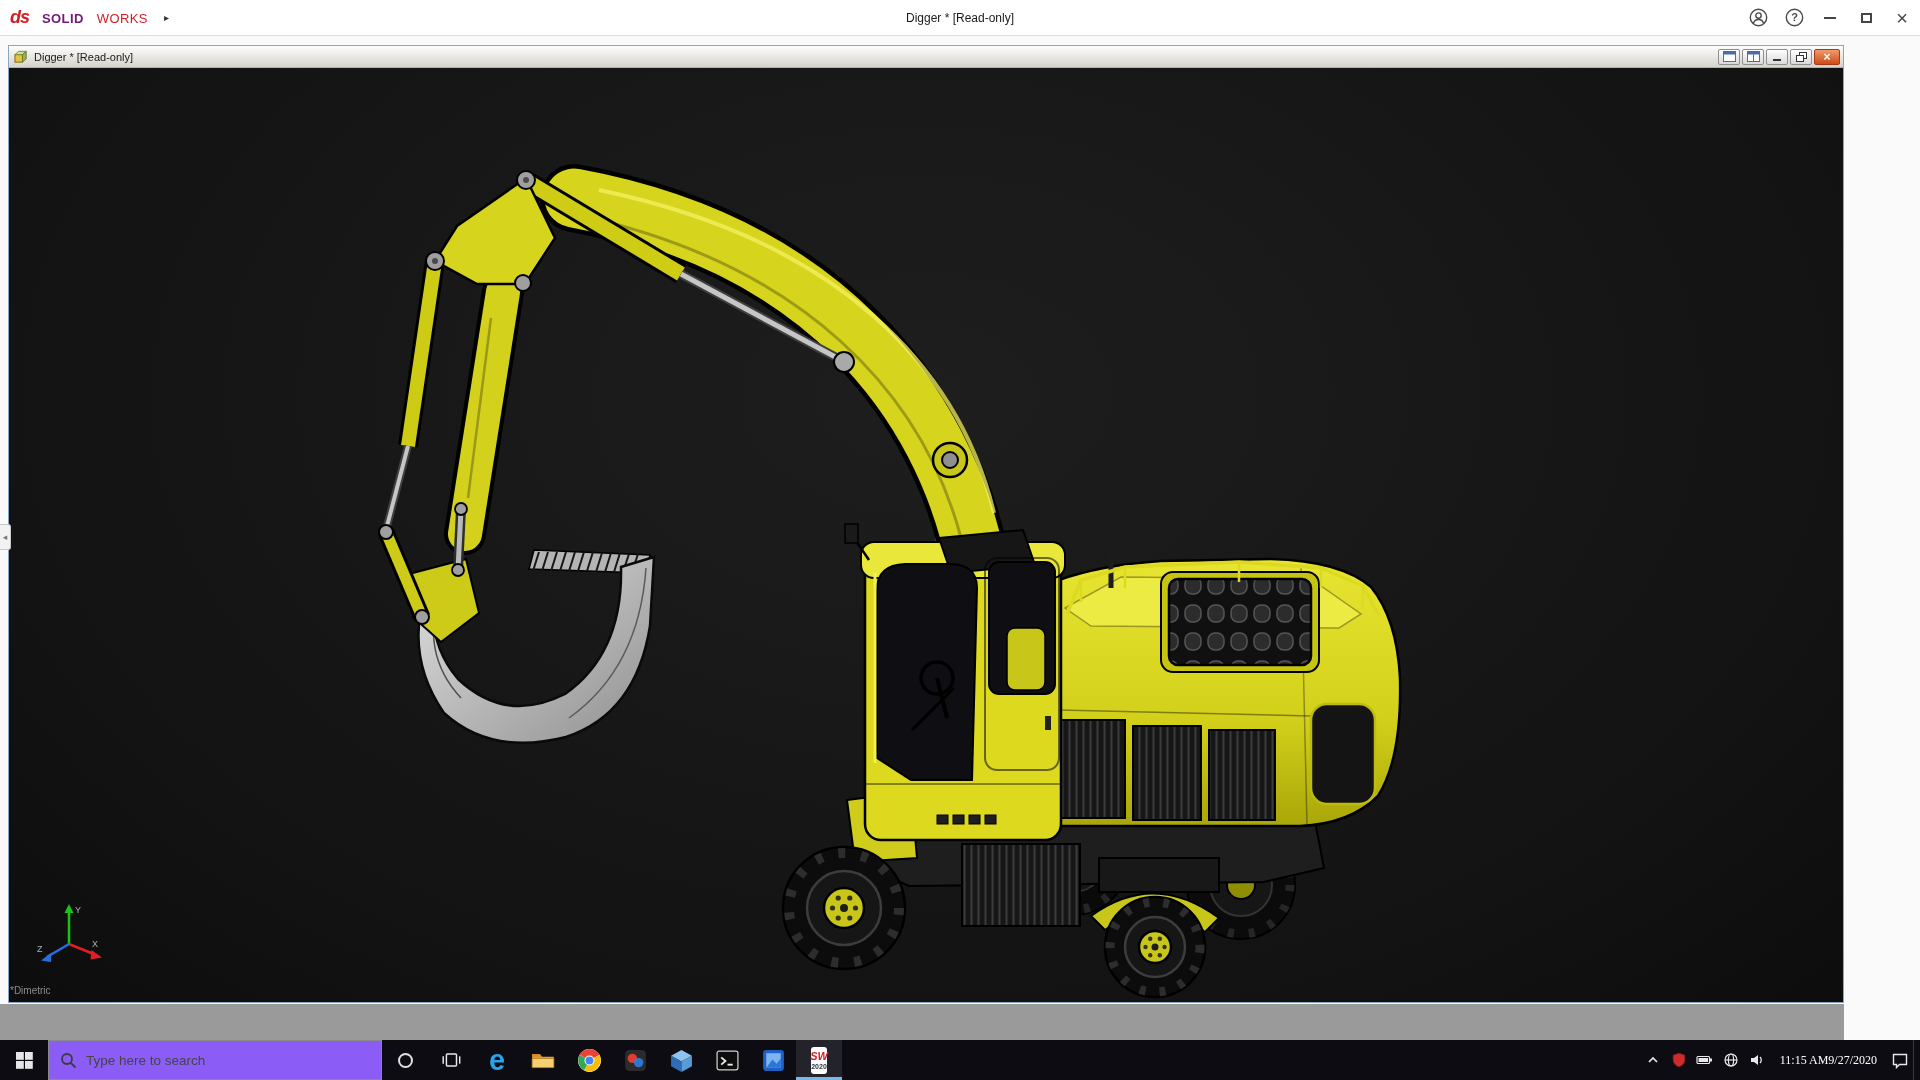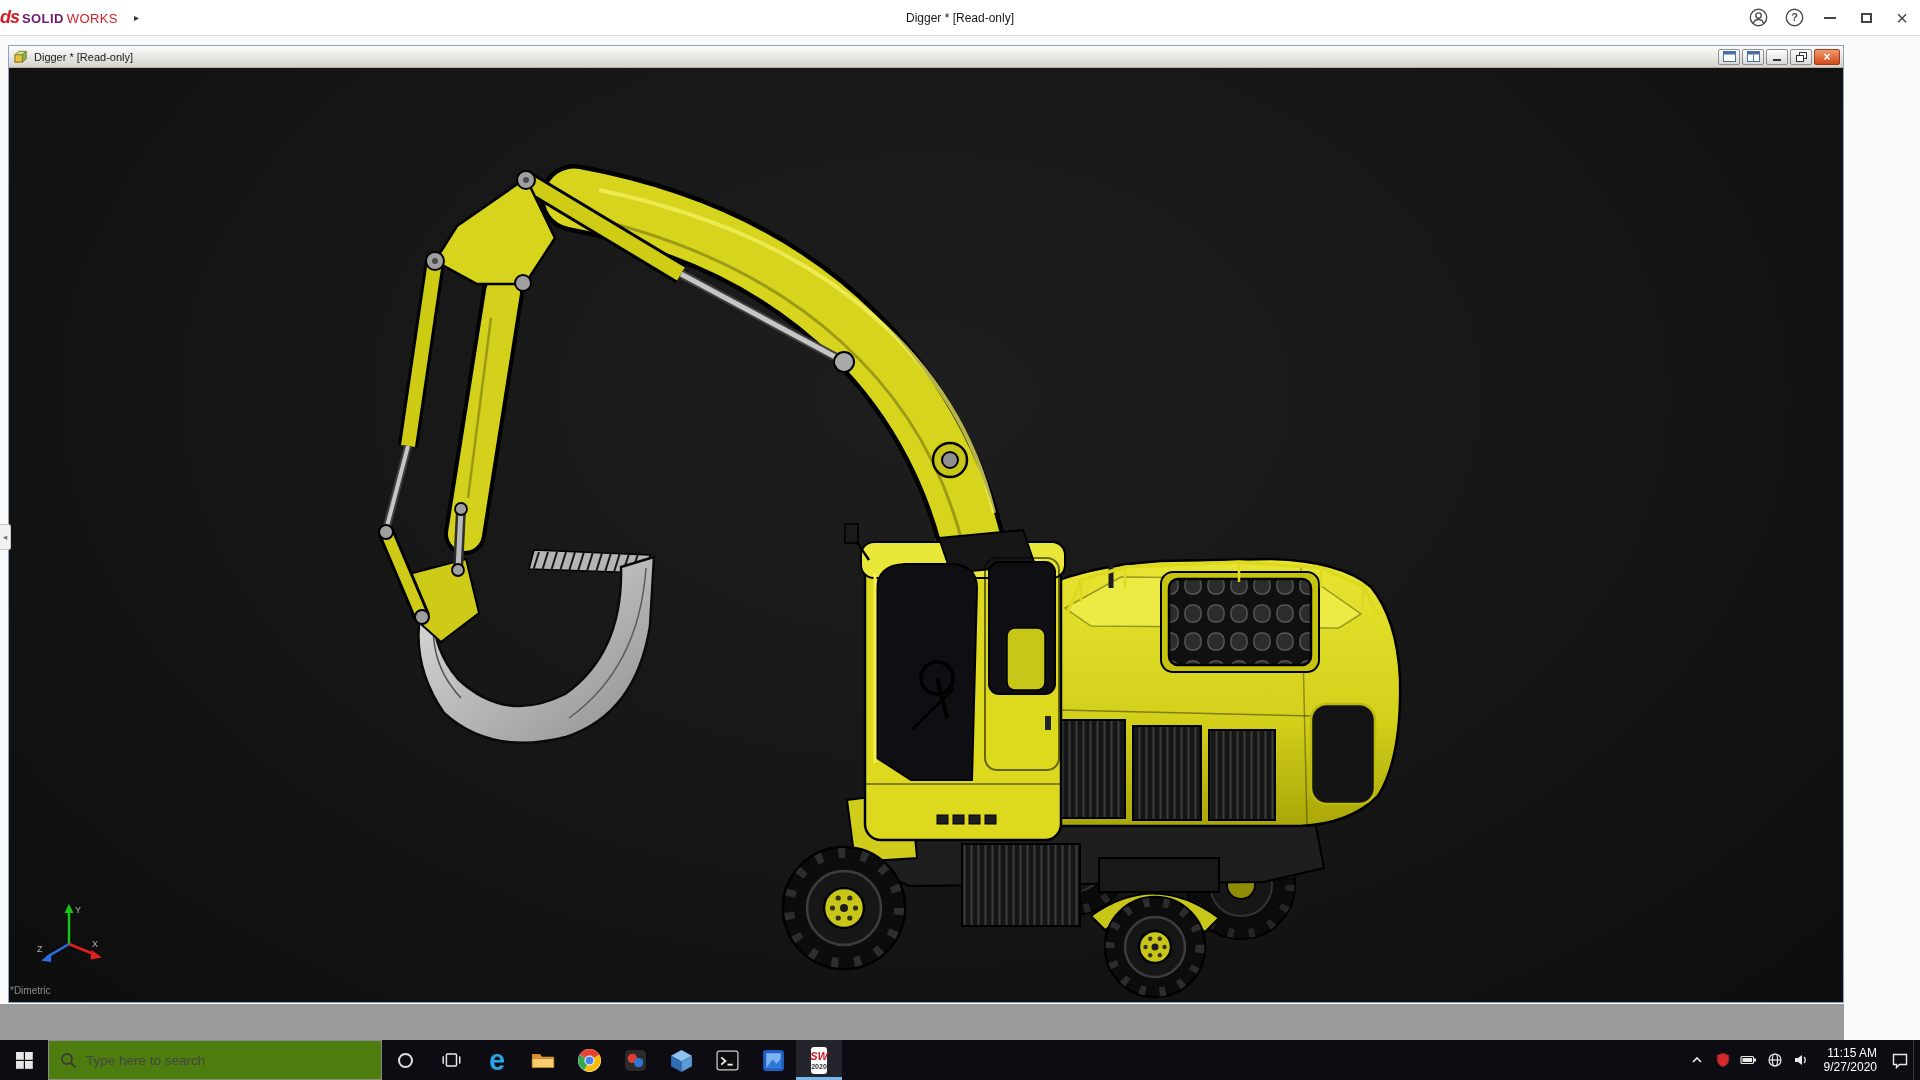--- a/index.html
+++ b/index.html
@@ -2,21 +2,21 @@
 <html><head>
 <meta charset="utf-8">
 <style>
   *{margin:0;padding:0;box-sizing:border-box}
   html,body{width:1920px;height:1080px;overflow:hidden}
   body{font-family:"Liberation Sans",sans-serif;background:#fff;cursor:default}
   .screen{position:relative;width:1920px;height:1080px;background:#f5f5f5;overflow:hidden}
 
   
   .app-titlebar{position:absolute;top:0;left:0;width:100%;height:36px;background:#fff;border-bottom:1px solid #ddd;display:flex;align-items:center;z-index:30}
-  .brand{display:flex;align-items:baseline;gap:3px}
+  .brand{display:flex;align-items:baseline;padding-left:10px;gap:13px}
   .brand-mark{color:#d02027;font-style:italic;font-weight:800;font-size:18px;letter-spacing:-1px}
   .brand-solid{color:#701a75;font-weight:700;font-size:13px;letter-spacing:.4px}
   .brand-works{color:#d02027;font-weight:400;font-size:13px;letter-spacing:.4px}
   .brand-expand{margin-left:16px;font-size:10px;color:#333;line-height:36px}
   .app-title{position:absolute;left:0;right:0;text-align:center;font-size:12px;color:#1a1a1a;pointer-events:none}
   .titlebar-controls{margin-left:auto;display:flex;align-items:center;height:36px}
   .tbtn{width:36px;height:36px;display:flex;align-items:center;justify-content:center;background:none;border:none;color:#454545;cursor:pointer}
   .tbtn .minbar{display:block;width:12px;height:2px;background:#454545}
   .tbtn .maxbox{display:block;width:11px;height:10px;border:2px solid #454545}
   .tbtn.closex{font-size:20px;line-height:20px}
@@ -38,33 +38,33 @@
 
   
   .viewport{position:relative;flex:1;background:radial-gradient(ellipse at 50% 35%,#1e1e1e 0%,#141414 65%,#0d0d0d 100%);overflow:hidden}
   .viewport svg.model{position:absolute;inset:0;width:100%;height:100%}
   .triad{position:absolute;left:24px;bottom:26px;width:70px;height:76px}
   .view-label{position:absolute;left:1px;bottom:6px;font-size:10px;color:#8c8c8c}
 
   
   .taskbar{position:absolute;left:0;top:1040px;width:100%;height:40px;background:#0c0c12;display:flex;align-items:center;z-index:50}
   .tb-start{width:48px;height:40px;background:none;border:none;display:flex;align-items:center;justify-content:center;cursor:pointer}
-  .tb-search{width:334px;height:40px;background:#4d7c0f;border:1px solid #8a8a8a;display:flex;align-items:center;padding:0 11px;gap:9px}
+  .tb-search{width:334px;height:40px;background:#8b5cf6;border:1px solid #8a8a8a;display:flex;align-items:center;padding:0 11px;gap:9px}
   .tb-search input{flex:1;border:none;outline:none;background:transparent;font-size:13.5px;color:#222;font-family:"Liberation Sans",sans-serif}
   .tb-search input::placeholder{color:#454545;opacity:1}
   .tb-btn{width:46px;height:40px;background:none;border:none;display:flex;align-items:center;justify-content:center;cursor:pointer;position:relative}
   .tb-btn.tb-active{background:#23232c;box-shadow:inset 0 -3px 0 #76b9ed}
   .cortana-ring{display:block;width:15px;height:15px;border:2px solid #e0e0e0;border-radius:50%}
   .edge-e{color:#2ba3e8;font-weight:bold;font-size:29px;line-height:29px}
   .sw-tile{width:16px;height:27px;background:#fff;border-radius:3px;display:flex;flex-direction:column;align-items:center;justify-content:center;line-height:1}
   .sw-logo{color:#d02027;font-weight:800;font-style:italic;font-size:11px}
   .sw-year{color:#333;font-size:7px;font-weight:bold;margin-top:1px}
   .tb-spacer{flex:1}
   .tb-tray-btn{width:26px;height:40px;background:none;border:none;display:flex;align-items:center;justify-content:center;cursor:pointer}
-  .tb-clock{background:none;border:none;display:flex;flex-direction:column;align-items:flex-end;justify-content:center;color:#fff;font-size:12px;line-height:1.2;padding:0 10px;cursor:pointer;font-family:Liberation Sans, sans-serif}
+  .tb-clock{background:none;border:none;display:flex;flex-direction:row;align-items:flex-end;justify-content:center;color:#fff;font-size:12px;line-height:1.2;padding:0 10px;cursor:pointer;font-family:Liberation Serif, serif}
   .tb-show-desktop{width:7px;height:40px;border-left:1px solid #3a3a3a;cursor:pointer}
 </style>
 </head>
 <body>
 
 <div class="screen">
 
   <header class="app-titlebar">
     <div class="brand">
       <span class="brand-mark">ds</span>

